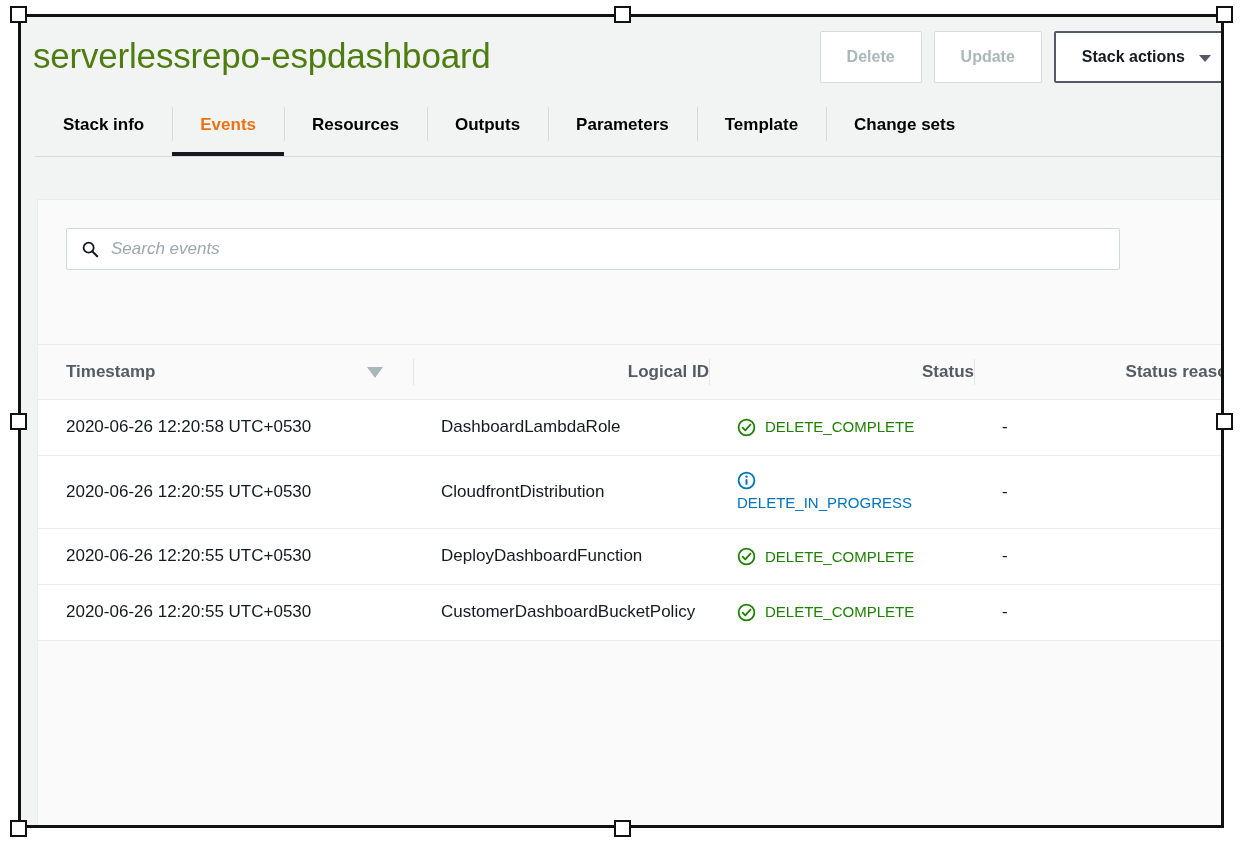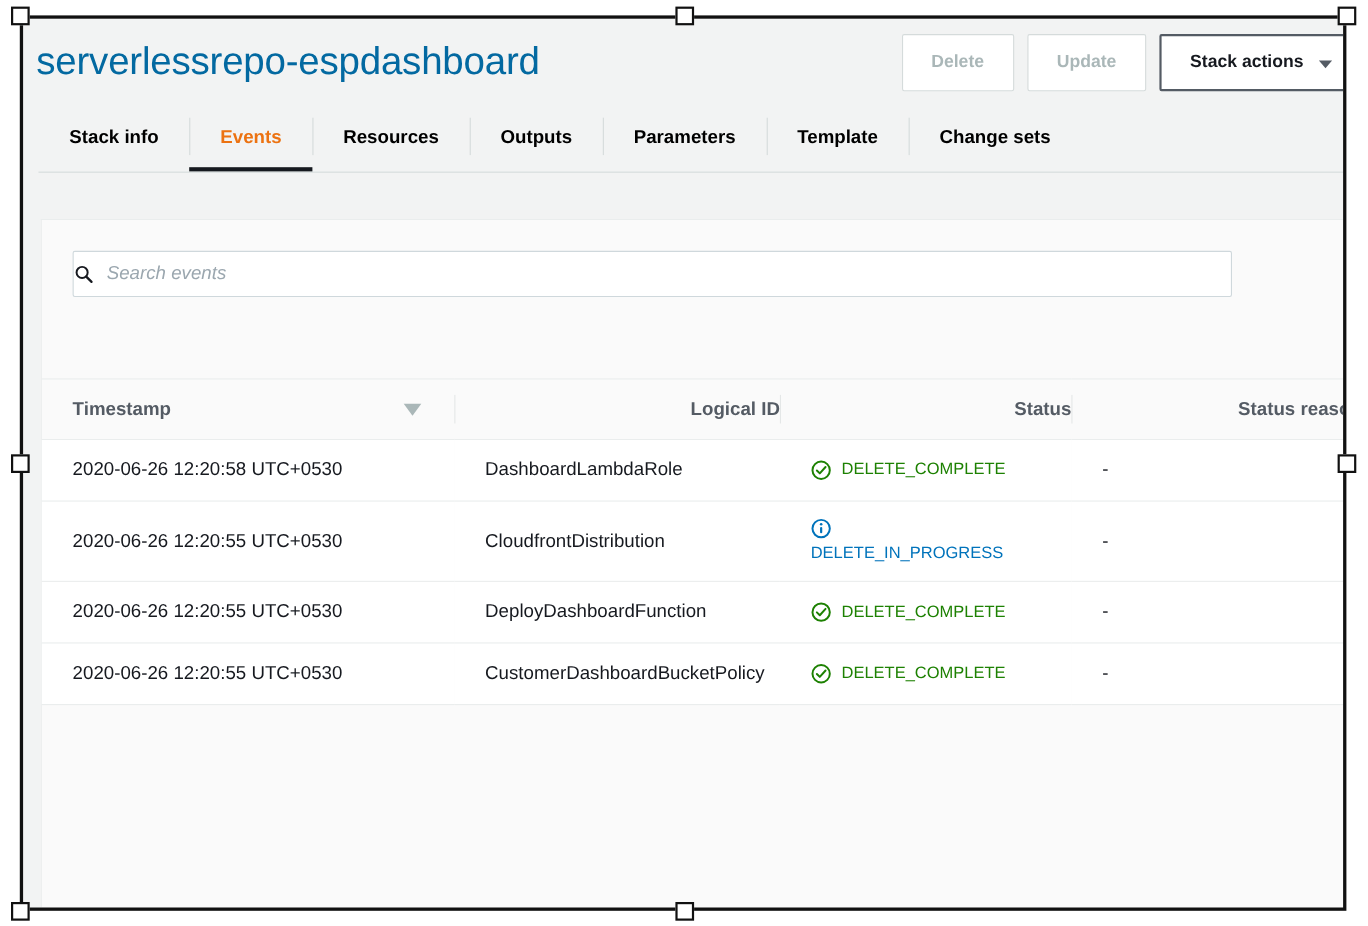--- a/index.html
+++ b/index.html
@@ -64,21 +64,21 @@
   .stack-header {
     position: relative;
     height: 78px;
     padding: 0 0 0 12px;
     display: flex;
     align-items: center;
   }
   .stack-title {
     font-size: 35px;
     font-weight: 400;
-    color: #0369a1;
+    color: #4d7c0f;
     letter-spacing: -0.2px;
     white-space: nowrap;
   }
   .header-actions {
     position: absolute;
     right: -12px;
     top: 14px;
     display: flex;
     align-items: center;
     gap: 12px;
@@ -197,20 +197,21 @@
   .search-box {
     position: relative;
     width: 1054px;
     height: 42px;
     background: #ffffff;
     border: 1px solid #cfd8dc;
     border-radius: 2px;
     box-sizing: border-box;
     display: flex;
     align-items: center;
+    padding-left: 14px;
   }
   .search-icon {
     width: 18px;
     height: 18px;
     flex: 0 0 auto;
     margin-right: 12px;
   }
   .search-input {
     border: none;
     outline: none;

